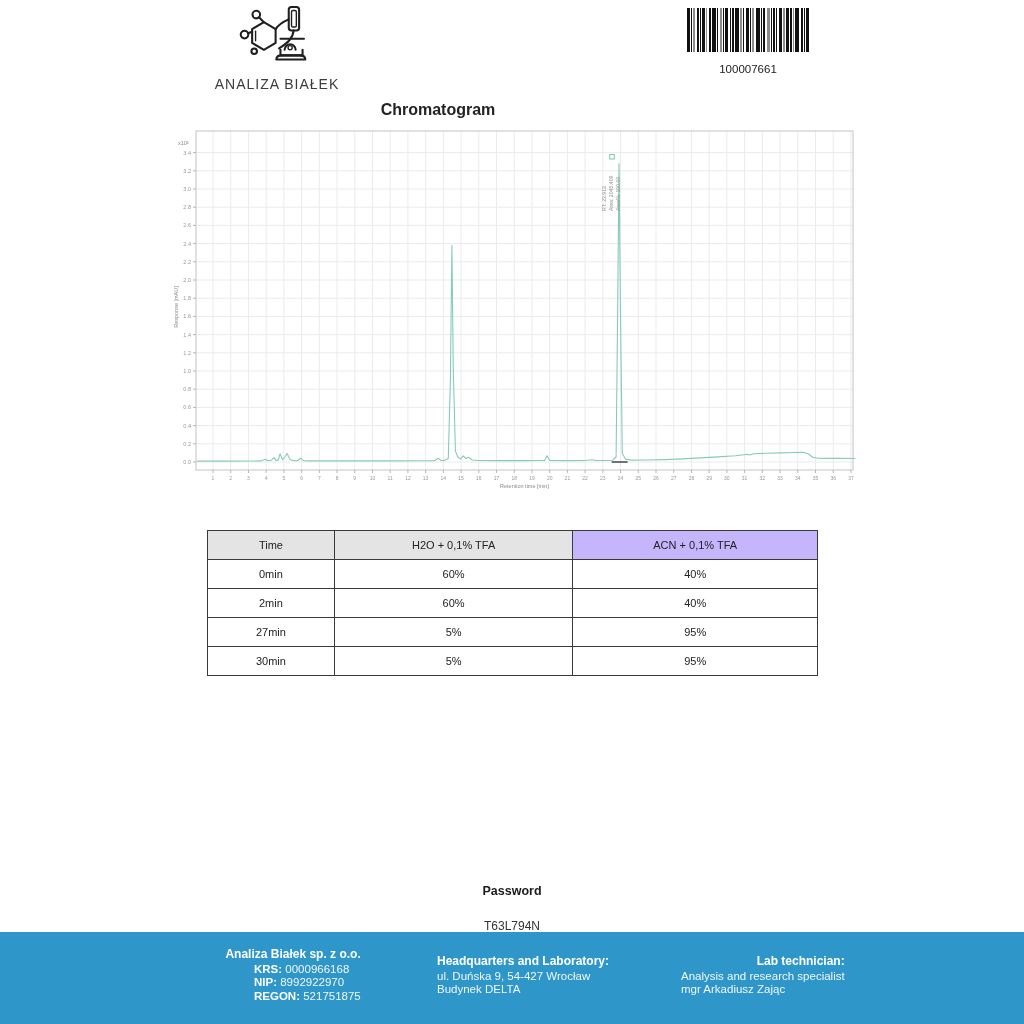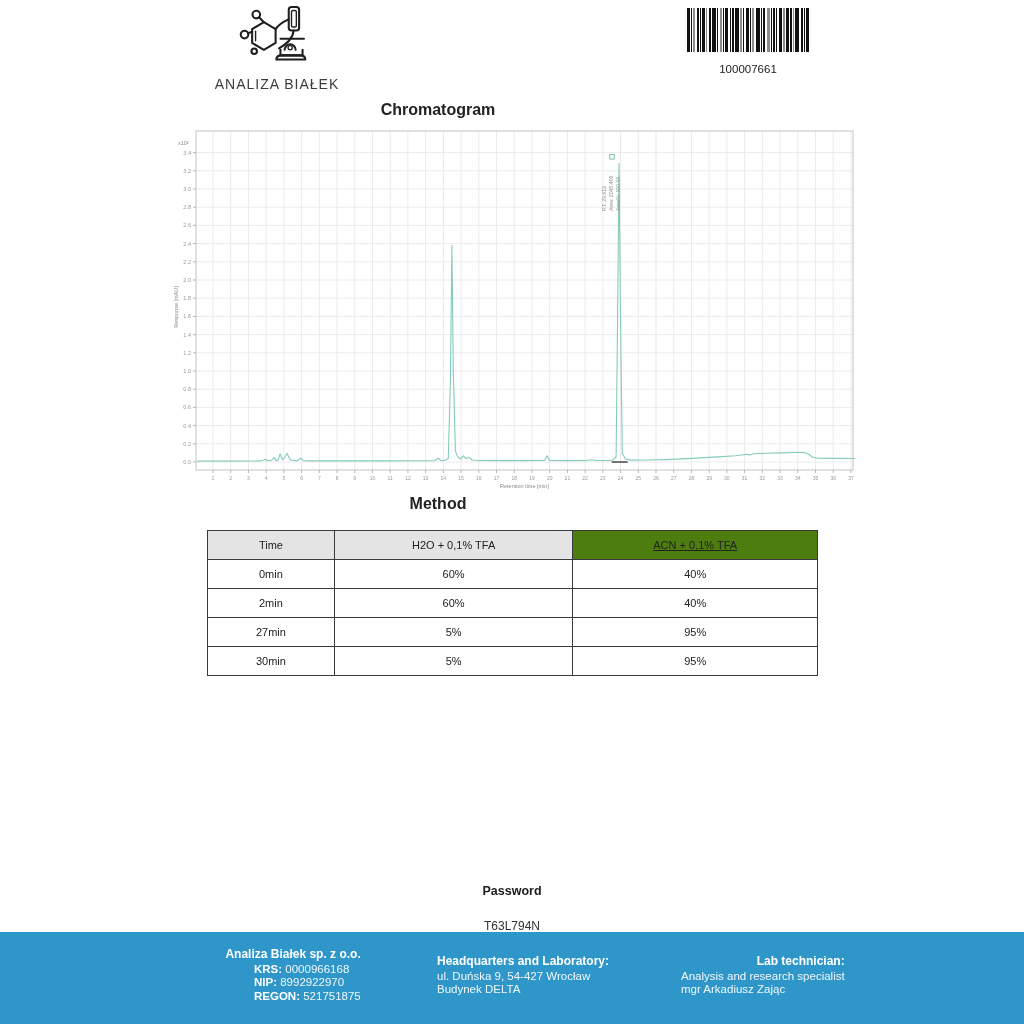--- a/index.html
+++ b/index.html
@@ -340,33 +340,32 @@
         <line x1="441.7" y1="335" x2="457.64799999999997" y2="335" stroke="#3a3a3a" stroke-width="1.4"></line>
         <g>
           <text x="435.5" y="84" font-size="5.2px" fill="#8f8f8f" transform="rotate(-90 435.5 84)">RT: 23.913</text>
           <text x="442.5" y="84" font-size="5.2px" fill="#8f8f8f" transform="rotate(-90 442.5 84)">Area: 2045.409</text>
           <text x="449.5" y="84" font-size="5.2px" fill="#8f8f8f" transform="rotate(-90 449.5 84)">Area%: 100.00</text>
           <rect x="439.8" y="27.5" width="4.5" height="4.5" fill="#ffffff" stroke="#7cc4b4" stroke-width="1"></rect>
         </g>
       </svg>
   </div>
 
-  <div class="sec-title" id="method-title">Method</div>
 
   <table class="method-table">
     <colgroup>
         <col style="width:127px">
         <col style="width:239px">
         <col style="width:245px">
       </colgroup>
     <thead>
       <tr>
         <th style="background: rgb(228, 228, 228);">Time</th>
         <th style="background: rgb(228, 228, 228);">H2O + 0,1% TFA</th>
-        <th style="background: #4d7c0f; text-decoration: underline;">ACN + 0,1% TFA</th>
+        <th style="background: #c4b5fd;">ACN + 0,1% TFA</th>
       </tr>
     </thead>
     <tbody>
       <tr>
         <td>0min</td>
         <td>60%</td>
         <td>40%</td>
       </tr>
       <tr>
         <td>2min</td>

